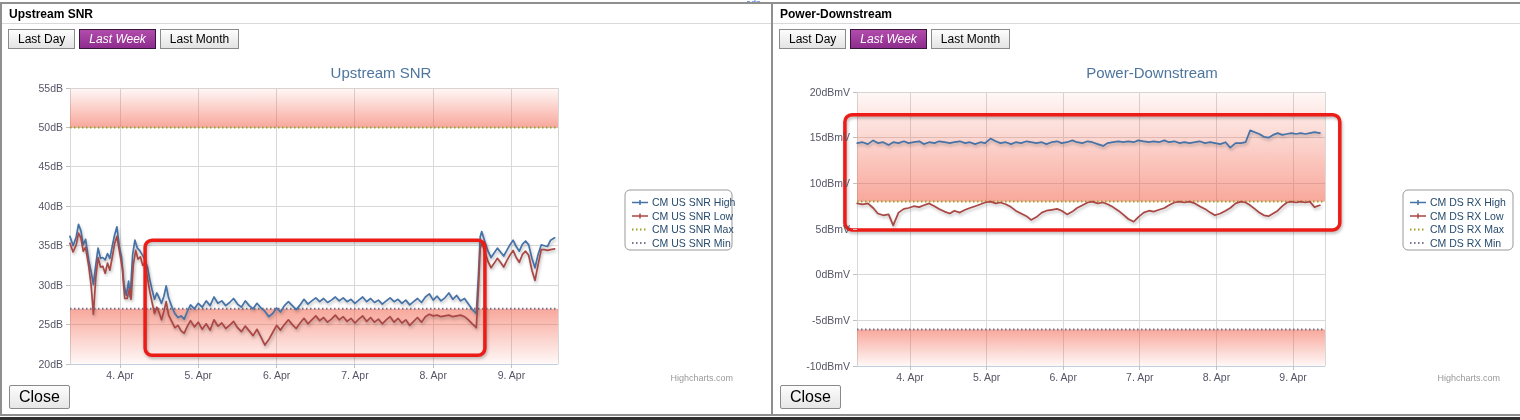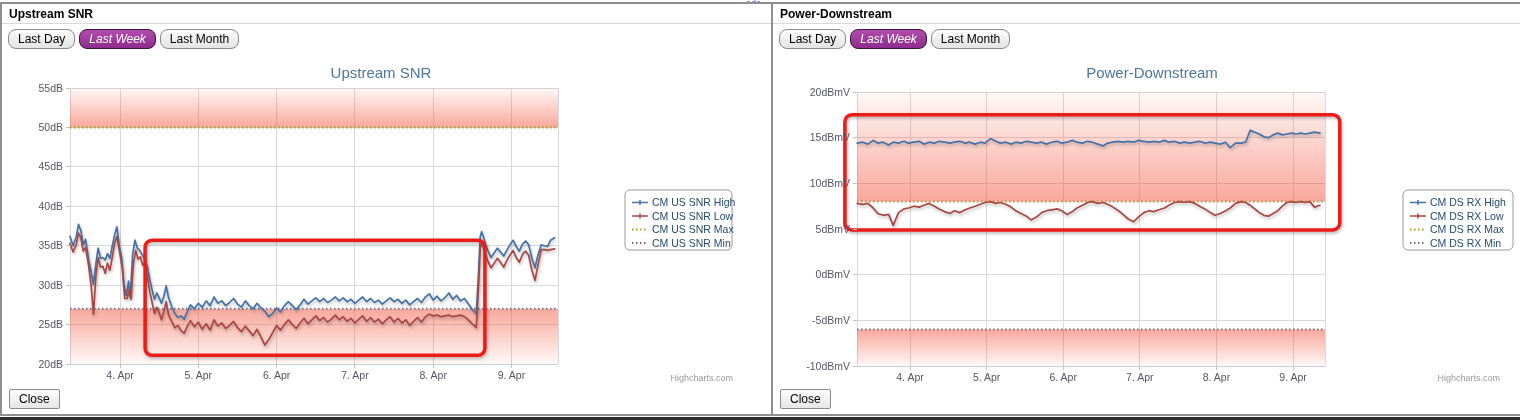--- a/index.html
+++ b/index.html
@@ -3,27 +3,27 @@
 <meta charset="utf-8">
 <style>
   html,body{margin:0;padding:0;background:#ffffff;}
   body{position:relative;width:1520px;height:420px;font-family:"Liberation Sans",sans-serif;overflow:hidden;}
   .panel{position:absolute;top:2px;height:414px;border:2px solid #8f8f8f;background:#ffffff;box-sizing:border-box;}
   #panel-0{left:0;width:837px;}
   #panel-1{left:739px;width:759px;margin-left:32px;}
   .titlebar{font-size:12px;font-weight:bold;color:#000;padding:3px 7px 2px 7px;border-bottom:1px solid #d9d9d9;}
   .toolbar{padding:5px 5px 2px 6px;}
   .tbtn{font-family:"Liberation Sans",sans-serif;font-size:12px;color:#000;padding:2px 9px;margin-right:4px;
-        background:linear-gradient(#fdfdfd,#e3e3e3);border:1px solid #8a8a8a;border-radius:8px;cursor:pointer;}
+        background:linear-gradient(#fdfdfd,#e3e3e3);border:1px solid #8a8a8a;border-radius:0;cursor:pointer;}
   .tbtn.active{background:linear-gradient(#b14cab,#8e2d8e);border:1px solid #38153a;color:#fff;font-style:italic;}
   .chart-wrap{position:absolute;left:1px;top:46px;width:751px;height:342px;}
   svg{display:block;}
   svg text{font-family:"Liberation Sans","DejaVu Sans",sans-serif;}
   .sline{filter:drop-shadow(1px 2px 1.5px rgba(60,60,60,0.35));}
-  .close-btn{position:absolute;left:7px;bottom:5px;font-family:"Liberation Sans",sans-serif;font-size:12px;
+  .close-btn{position:absolute;left:7px;bottom:5px;font-family:"Liberation Sans",sans-serif;font-size:16px;
         padding:2px 9px;background:linear-gradient(#fcfcfc,#e6e6e6);border:1px solid #8a8a8a;border-radius:2px;cursor:pointer;}
   .ad-marker{position:absolute;left:746px;top:0;height:7px;overflow:hidden;font-size:9px;color:#4169e1;line-height:7px;}
   .bottom-rule{position:absolute;left:0;top:417px;width:1520px;height:3px;background:#2f2f2f;}
 </style>
 </head>
 <body>
 
 <div class="ad-marker">ads</div>
 
 <div class="panel" id="panel-0">

